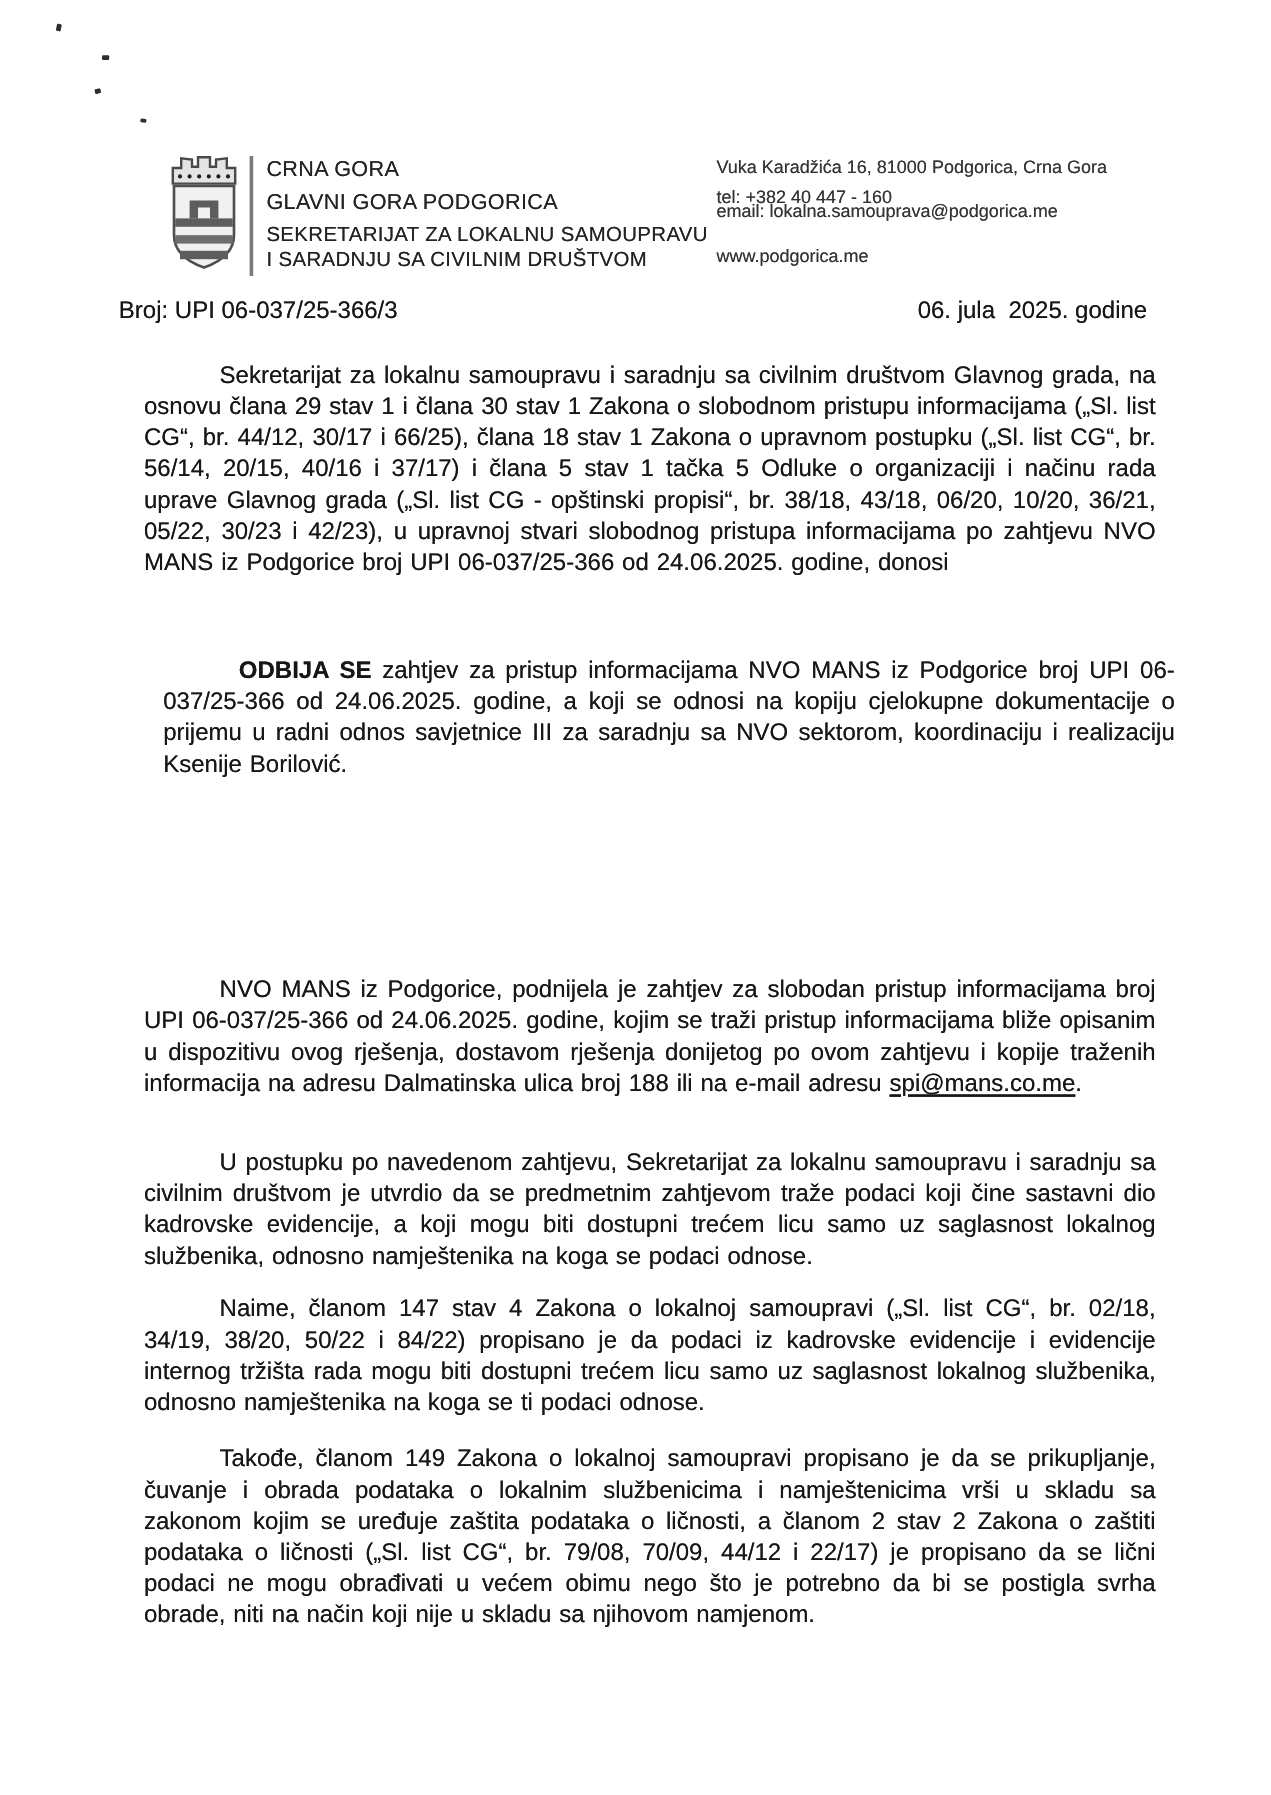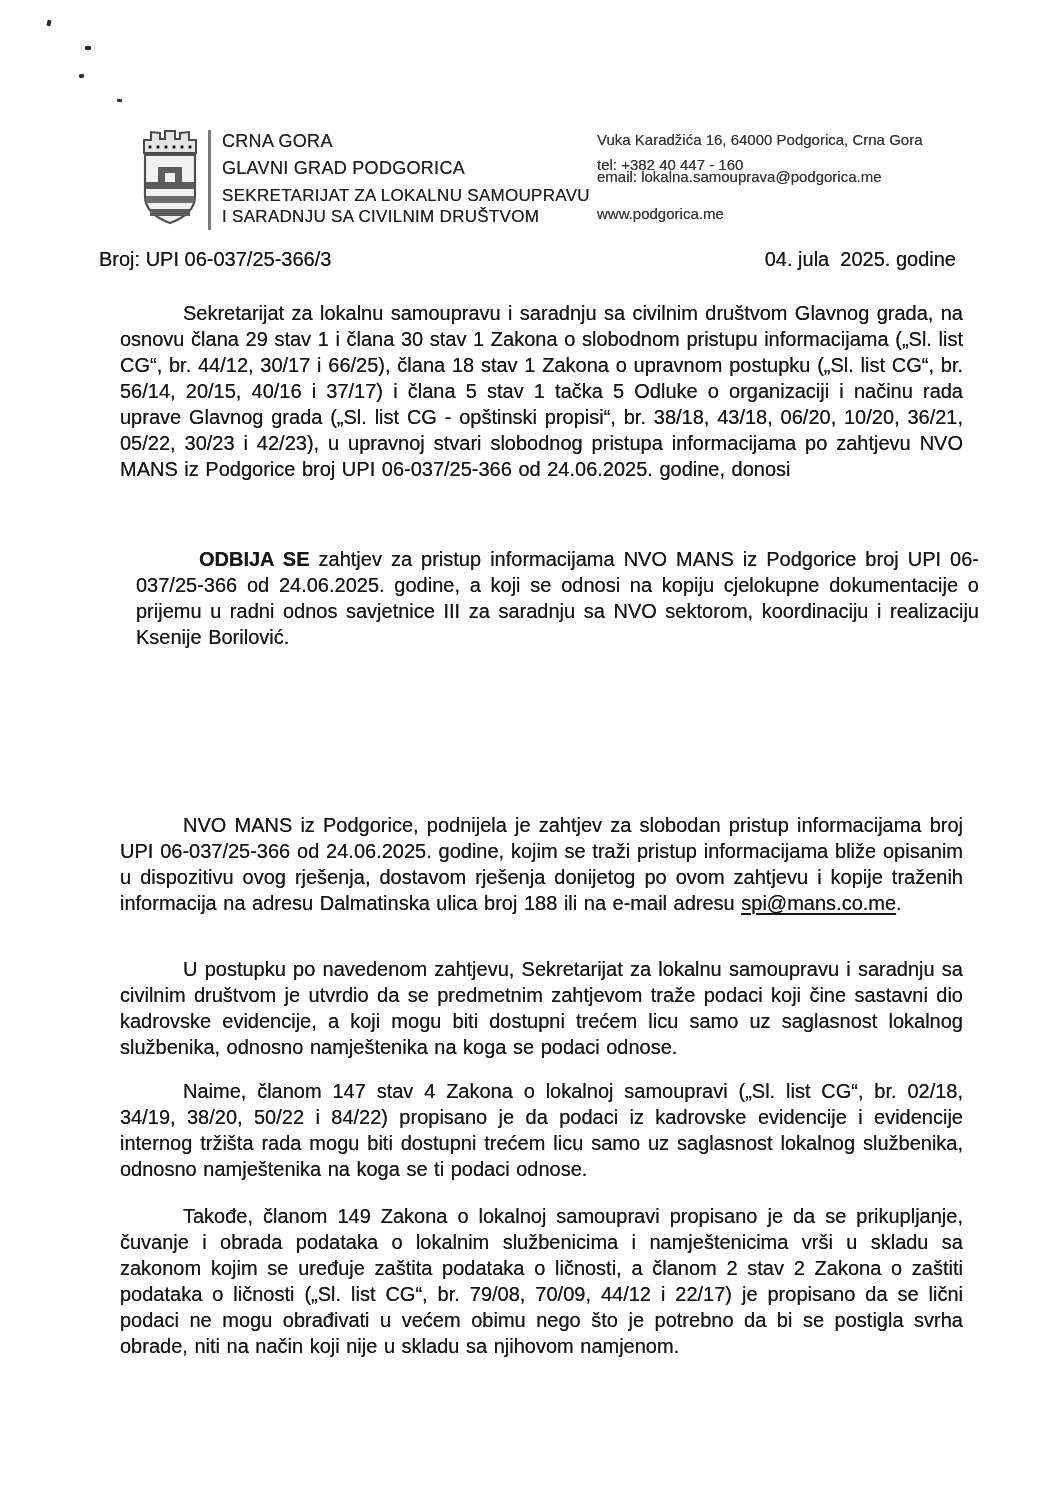--- a/index.html
+++ b/index.html
@@ -150,32 +150,32 @@
       <path d="M20 56 L20 41 L44 41 L44 56 L37 56 L37 47 L27 47 L27 56 Z" fill="#5d5d5d"></path>
 
       <rect x="8" y="56" width="48" height="7" fill="#5d5d5d"></rect>
       <rect x="8" y="70" width="48" height="7" fill="#6e6e6e"></rect>
       <rect x="12" y="83" width="40" height="7" fill="#5d5d5d"></rect>
     </svg>
   </div>
   <div class="lh-divider"></div>
 
   <div class="org-line org-1">CRNA GORA</div>
-  <div class="org-line org-2">GLAVNI GRAD PODGORICA</div>
+  <div class="org-line org-2">GLAVNI GORA PODGORICA</div>
   <div class="org-line org-4">I SARADNJU SA CIVILNIM DRUŠTVOM</div>
   <div class="org-line org-3">SEKRETARIJAT ZA LOKALNU SAMOUPRAVU</div>
 
-  <div class="contact-line ct-1">Vuka Karadžića 16, 64000 Podgorica, Crna Gora</div>
+  <div class="contact-line ct-1">Vuka Karadžića 16, 81000 Podgorica, Crna Gora</div>
   <div class="contact-line ct-2">tel: +382 40 447 - 160</div>
   <div class="contact-line ct-3">email: lokalna.samouprava@podgorica.me</div>
   <div class="contact-line ct-4">www.podgorica.me</div>
 
   <div class="ref-row">
     <span class="ref-number">Broj: UPI 06-037/25-366/3</span>
-    <span class="ref-date">04. jula  2025. godine</span>
+    <span class="ref-date">06. jula  2025. godine</span>
   </div>
 
   <p class="para p-intro">Sekretarijat za lokalnu samoupravu i saradnju sa civilnim društvom Glavnog grada, na osnovu člana 29 stav 1 i člana 30 stav 1 Zakona o slobodnom pristupu informacijama („Sl. list CG“, br. 44/12, 30/17 i 66/25), člana 18 stav 1 Zakona o upravnom postupku („Sl. list CG“, br. 56/14, 20/15, 40/16 i 37/17) i člana 5 stav 1 tačka 5 Odluke o organizaciji i načinu rada uprave Glavnog grada („Sl. list CG - opštinski propisi“, br. 38/18, 43/18, 06/20, 10/20, 36/21, 05/22, 30/23 i 42/23), u upravnoj stvari slobodnog pristupa informacijama po zahtjevu NVO MANS iz Podgorice broj UPI 06-037/25-366 od 24.06.2025. godine, donosi</p>
 
 
   <p class="para p-decision"><span class="lead-bold">ODBIJA SE</span><span> zahtjev za pristup informacijama NVO MANS iz Podgorice broj UPI 06-037/25-366 od 24.06.2025. godine, a koji se odnosi na kopiju cjelokupne dokumentacije o prijemu u radni odnos savjetnice III za saradnju sa NVO sektorom, koordinaciju i realizaciju Ksenije Borilović.</span></p>
 
 
   <p class="para p-request"><span>NVO MANS iz Podgorice, podnijela je zahtjev za slobodan pristup informacijama broj UPI 06-037/25-366 od 24.06.2025. godine, kojim se traži pristup informacijama bliže opisanim u dispozitivu ovog rješenja, dostavom rješenja donijetog po ovom zahtjevu i kopije traženih informacija na adresu Dalmatinska ulica broj 188 ili na e-mail adresu </span><span class="email-underline">spi@mans.co.me</span><span>.</span></p>
 

